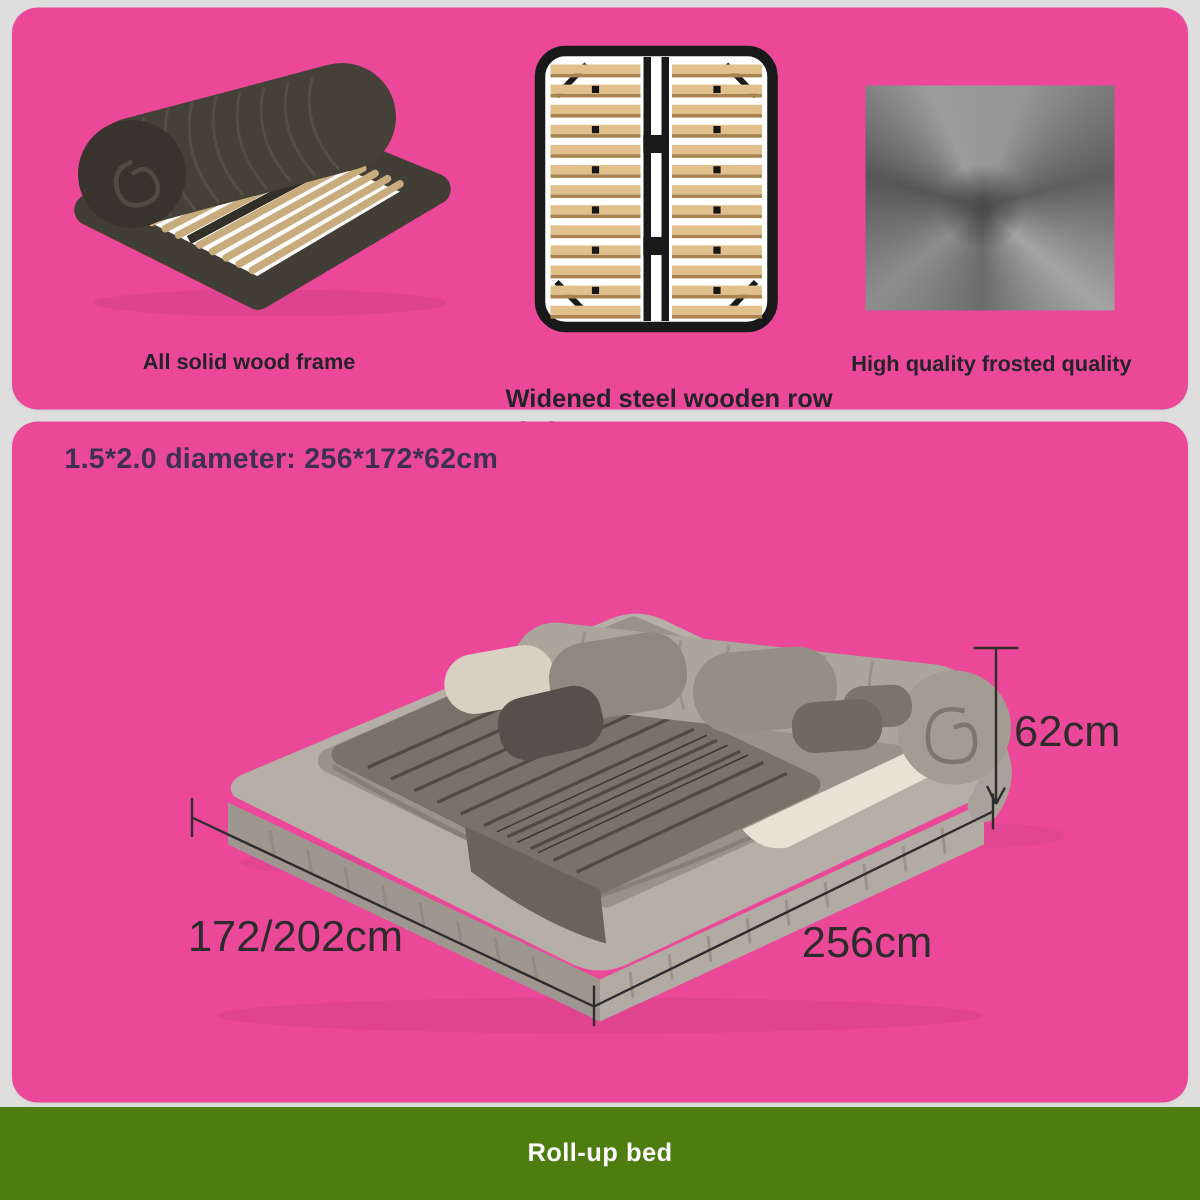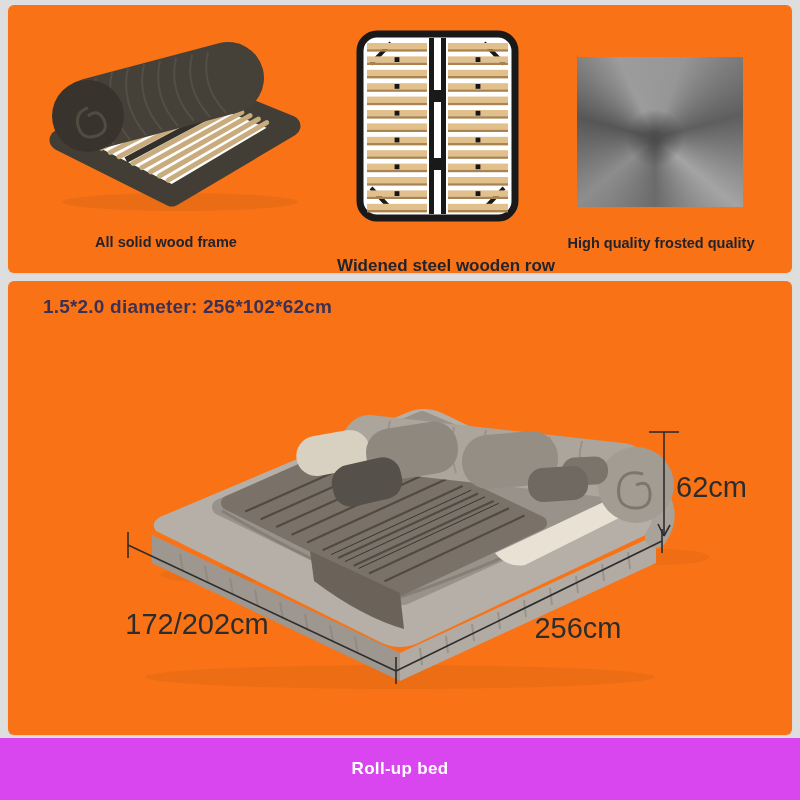--- a/index.html
+++ b/index.html
@@ -2,22 +2,22 @@
 <html><head>
 <meta charset="utf-8">
 <style>
   html,body{margin:0;padding:0;}
   body{
     width:800px;height:800px;position:relative;overflow:hidden;
     background:#dedede;
     font-family:"Liberation Sans","DejaVu Sans",sans-serif;
   }
   .card{
-    position:absolute;left:8px;width:784px;background:#f97316;
-    border-radius:6px;box-shadow:0 1px 2px rgba(0,0,0,.06);
+    position:absolute;left:8px;width:784px;background:#ec4899;
+    border-radius:17px;box-shadow:0 1px 2px rgba(0,0,0,.06);
   }
   #feature-card{top:5px;height:268px;}
   #dimension-card{top:281px;height:454px;}
   .caption{
     position:absolute;font-weight:bold;color:#232329;
     font-size:14.5px;line-height:1.3;text-align:center;
   }
   #caption-1{left:22px;top:228px;width:272px;}
   #caption-2{left:329px;top:222px;width:222px;text-align:left;font-size:17px;line-height:1.28;margin-top:28px;}
   #caption-3{left:545px;top:229px;width:216px;}
@@ -38,21 +38,21 @@
   }
   #spec-line-1{top:15px;}
   #spec-line-2{top:52px;}
   #bed-figure-svg{position:absolute;left:62px;top:104px;}
   .dim-text{
     font-size:29px;fill:#2c2c2c;
     font-family:"Liberation Sans","DejaVu Sans",sans-serif;
   }
   #footer-bar{
     position:absolute;left:0;top:738px;width:800px;height:62px;
-    background:#d946ef;display:flex;align-items:center;justify-content:center;
+    background:#4d7c0f;display:flex;align-items:center;justify-content:center;
   }
   #footer-title{color:#ffffff;font-size:17px;font-weight:bold;letter-spacing:.3px;}
 </style>
 </head>
 <body>
 
 <div class="card" id="feature-card">
 
   <svg id="rolled-bed-svg" class="feature-img" width="290" height="205" viewBox="0 0 290 205">
     <ellipse cx="150" cy="184" rx="118" ry="9" fill="#000" opacity="0.06"></ellipse>
@@ -173,21 +173,21 @@
     <rect x="74" y="60" width="17" height="12" fill="#191919"></rect>
     <rect x="74" y="128" width="17" height="12" fill="#191919"></rect>
   </svg>
   <div class="caption" id="caption-2">Widened steel wooden row skeleton</div>
 
   <div class="feature-img" id="fabric-swatch"></div>
   <div class="caption" id="caption-3">High quality frosted quality</div>
 </div>
 
 <div class="card" id="dimension-card">
-  <div class="spec-line" id="spec-line-1">1.5*2.0 diameter: 256*102*62cm</div>
+  <div class="spec-line" id="spec-line-1">1.5*2.0 diameter: 256*172*62cm</div>
 
   <svg id="bed-figure-svg" width="700" height="310" viewBox="0 0 700 310">
 
     <ellipse cx="330" cy="292" rx="255" ry="12" fill="#000" opacity="0.05"></ellipse>
     <ellipse cx="150" cy="190" rx="60" ry="8" fill="#000" opacity="0.04"></ellipse>
     <ellipse cx="590" cy="172" rx="50" ry="8" fill="#000" opacity="0.04"></ellipse>
 
     <path d="M 82,150 L 330,268 L 330,296 L 82,178 Z" fill="#9e978f"></path>
     <path d="M 330,268 L 586,150 L 586,178 L 330,296 Z" fill="#b1aba3"></path>
 

